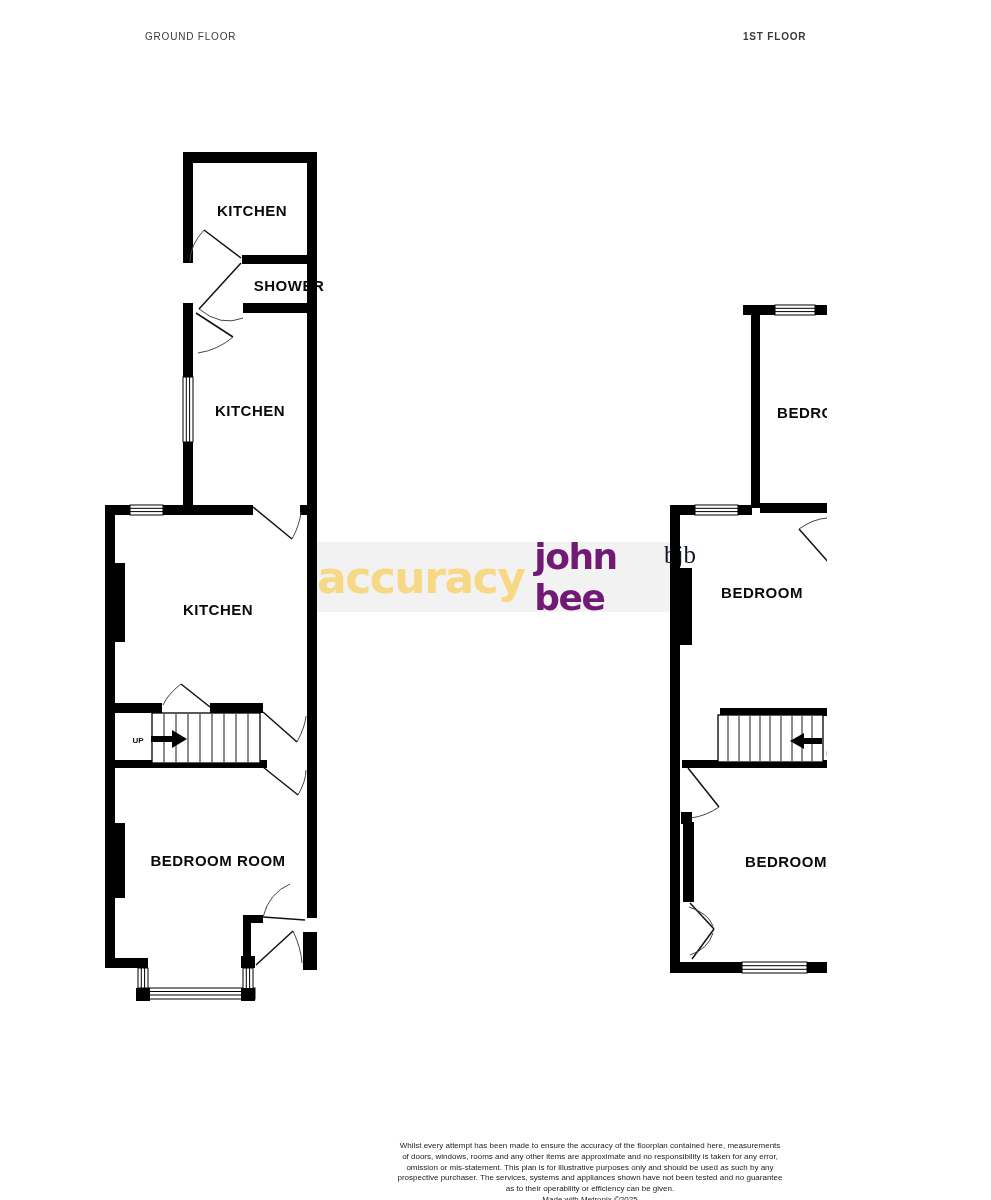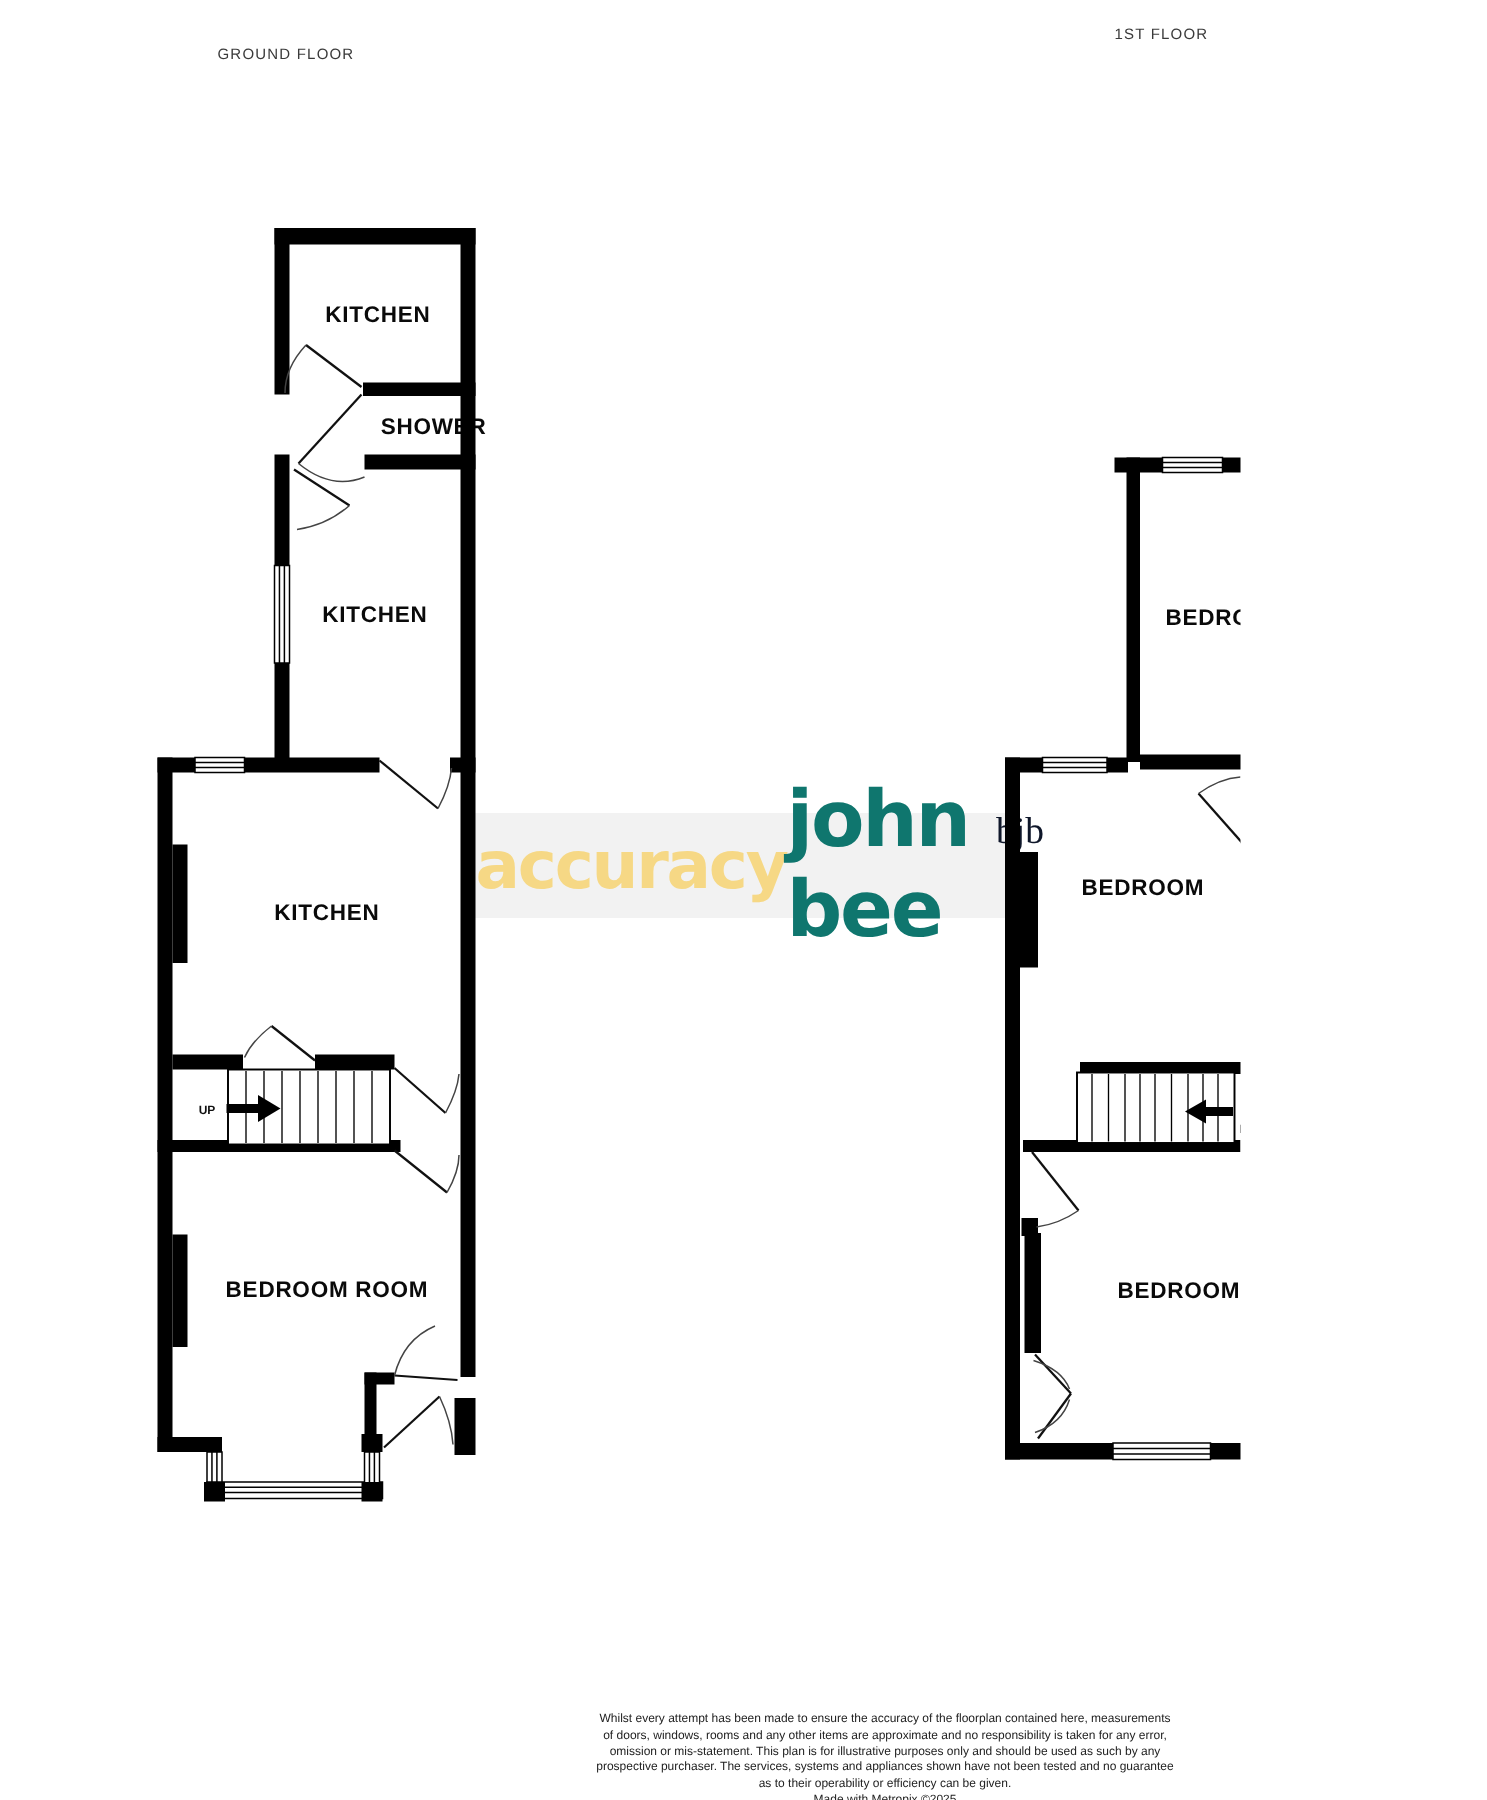--- a/index.html
+++ b/index.html
@@ -9,36 +9,36 @@
         white-space:nowrap;z-index:1;}
   .room-label{position:absolute;transform:translate(-50%,-50%);font-weight:bold;
         font-size:15px;letter-spacing:.5px;color:#0a0a0a;white-space:nowrap;z-index:1;}
   .stair-label{position:absolute;transform:translate(-50%,-50%);font-weight:600;
         font-size:8px;color:#111;white-space:nowrap;z-index:1;}
   .logo-band{position:absolute;left:313px;top:542px;width:360px;height:70px;
         background:#F2F2F2;display:flex;align-items:center;padding-left:4px;
         box-sizing:border-box;z-index:1;}
   .logo-butters{font-weight:700;font-size:44px;letter-spacing:-1.5px;color:#F6D885;
         font-family:"DejaVu Sans",sans-serif;}
-  .logo-johnbee{font-weight:700;font-size:52px;letter-spacing:-1.5px;color:#0f766e;
-        font-family:"DejaVu Sans",sans-serif;}
+  .logo-johnbee{font-weight:700;font-size:36px;letter-spacing:-1.5px;color:#701a75;
+        margin-left:10px;font-family:"DejaVu Sans",sans-serif;}
   .logo-bjb{position:absolute;left:664px;top:541px;font-size:25px;color:#0f172a;
         font-family:"Liberation Serif",serif;z-index:1;}
   .footer{position:absolute;left:370px;top:1141px;width:440px;text-align:center;
         font-size:8px;line-height:10.8px;color:#222;z-index:1;}
   .footer .disclaimer{white-space:pre-line;}
   svg.plan{position:absolute;left:0;top:0;z-index:2;pointer-events:none;}
 </style>
 </head>
 <body>
 
 <div id="page">
 
   <div class="floor-title" style="left:145px;top:31px;">GROUND FLOOR</div>
-  <div class="floor-title" style="left:743px;top:18px;">1ST FLOOR</div>
+  <div class="floor-title" style="left:743px;top:31px;font-weight:bold;">1ST FLOOR</div>
 
   <div class="room-label" style="left:252px;top:210px;">KITCHEN</div>
   <div class="room-label" style="left:289px;top:285px;">SHOWER</div>
   <div class="room-label" style="left:250px;top:410px;">KITCHEN</div>
   <div class="room-label" style="left:218px;top:609px;">KITCHEN</div>
   <div class="room-label" style="left:218px;top:860px;">BEDROOM ROOM</div>
 
   <div class="room-label" style="left:818px;top:412px;">BEDROOM</div>
   <div class="room-label" style="left:762px;top:592px;">BEDROOM</div>
   <div class="room-label" style="left:786px;top:861px;">BEDROOM</div>

